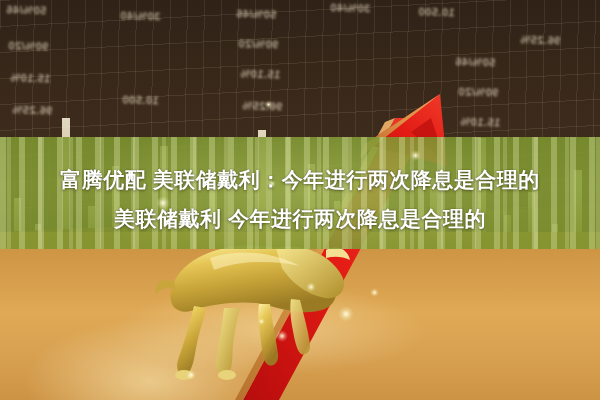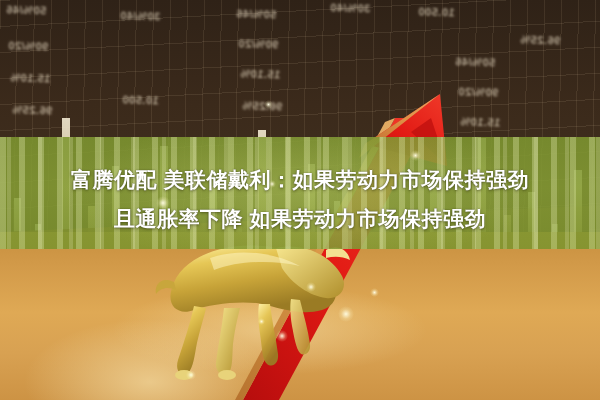--- a/index.html
+++ b/index.html
@@ -262,17 +262,17 @@
   <div class="spark" style="left:338px;top:306px;width:16px;height:16px;"></div>
   <div class="spark" style="left:268px;top:180px;width:8px;height:8px;"></div>
   <div class="spark" style="left:264px;top:100px;width:9px;height:9px;"></div>
   <div class="spark" style="left:276px;top:330px;width:12px;height:12px;"></div>
   <div class="spark" style="left:370px;top:288px;width:9px;height:9px;"></div>
   <div class="spark" style="left:410px;top:150px;width:11px;height:11px;"></div>
   <div class="spark" style="left:186px;top:370px;width:10px;height:10px;"></div>
   <div class="spark" style="left:258px;top:318px;width:7px;height:7px;"></div>
 
   <div class="headline">
-    <span class="l1">富腾优配  美联储戴利：如果劳动力市场保持强劲</span>
-    <span class="l2">且通胀率下降 如果劳动力市场保持强劲</span>
+    <span class="l1">富腾优配  美联储戴利：今年进行两次降息是合理的</span>
+    <span class="l2">美联储戴利 今年进行两次降息是合理的</span>
   </div>
 
 </div>
 
 </body></html>

